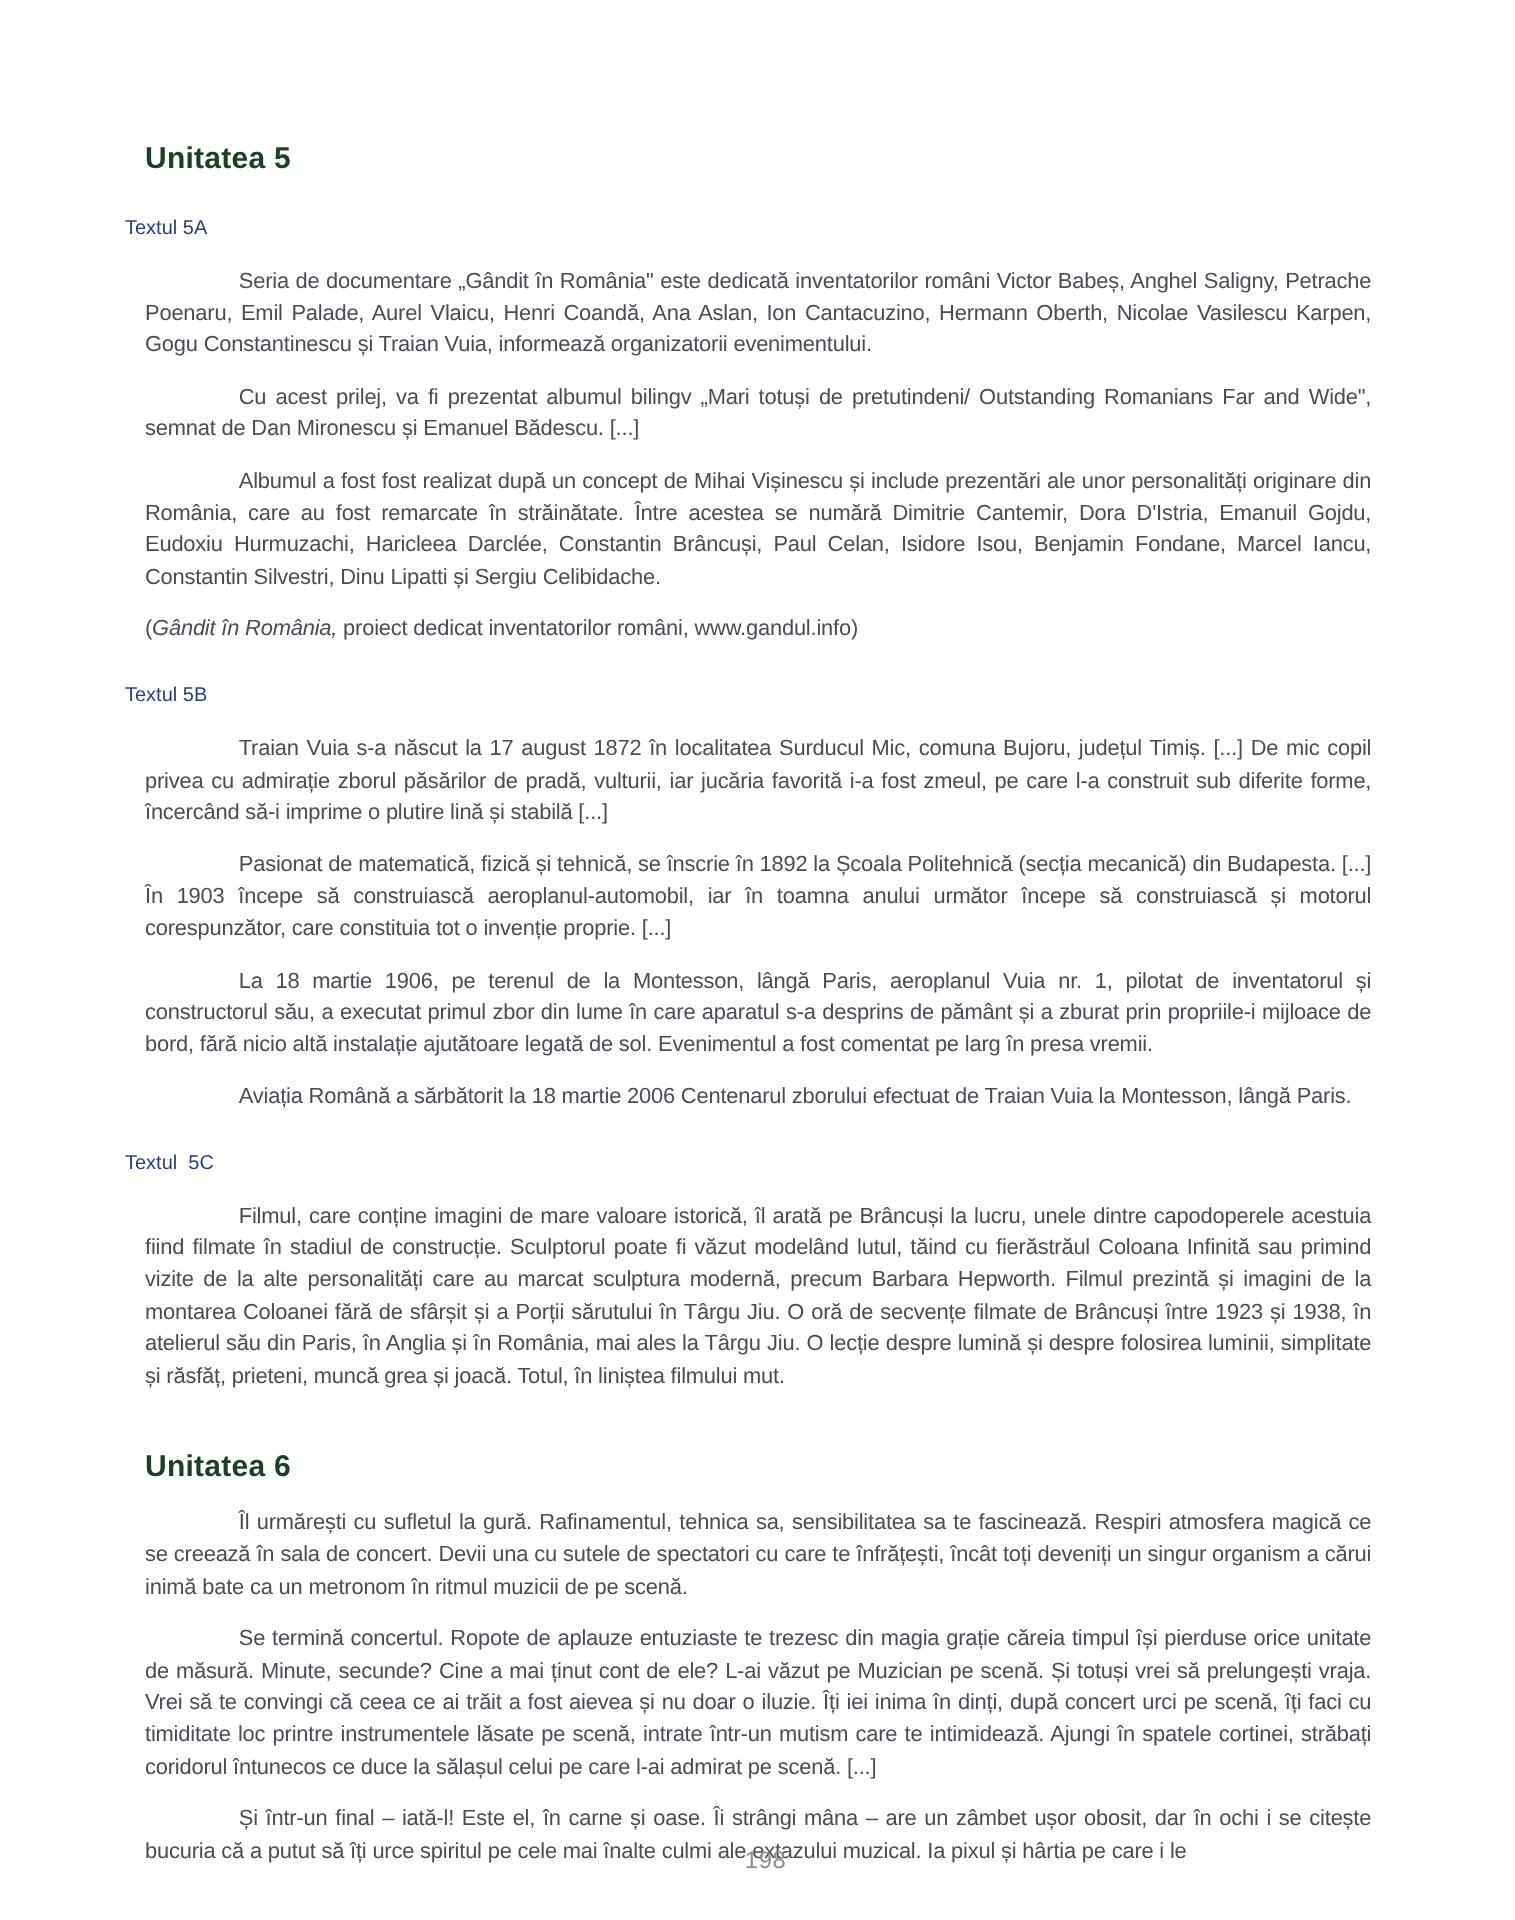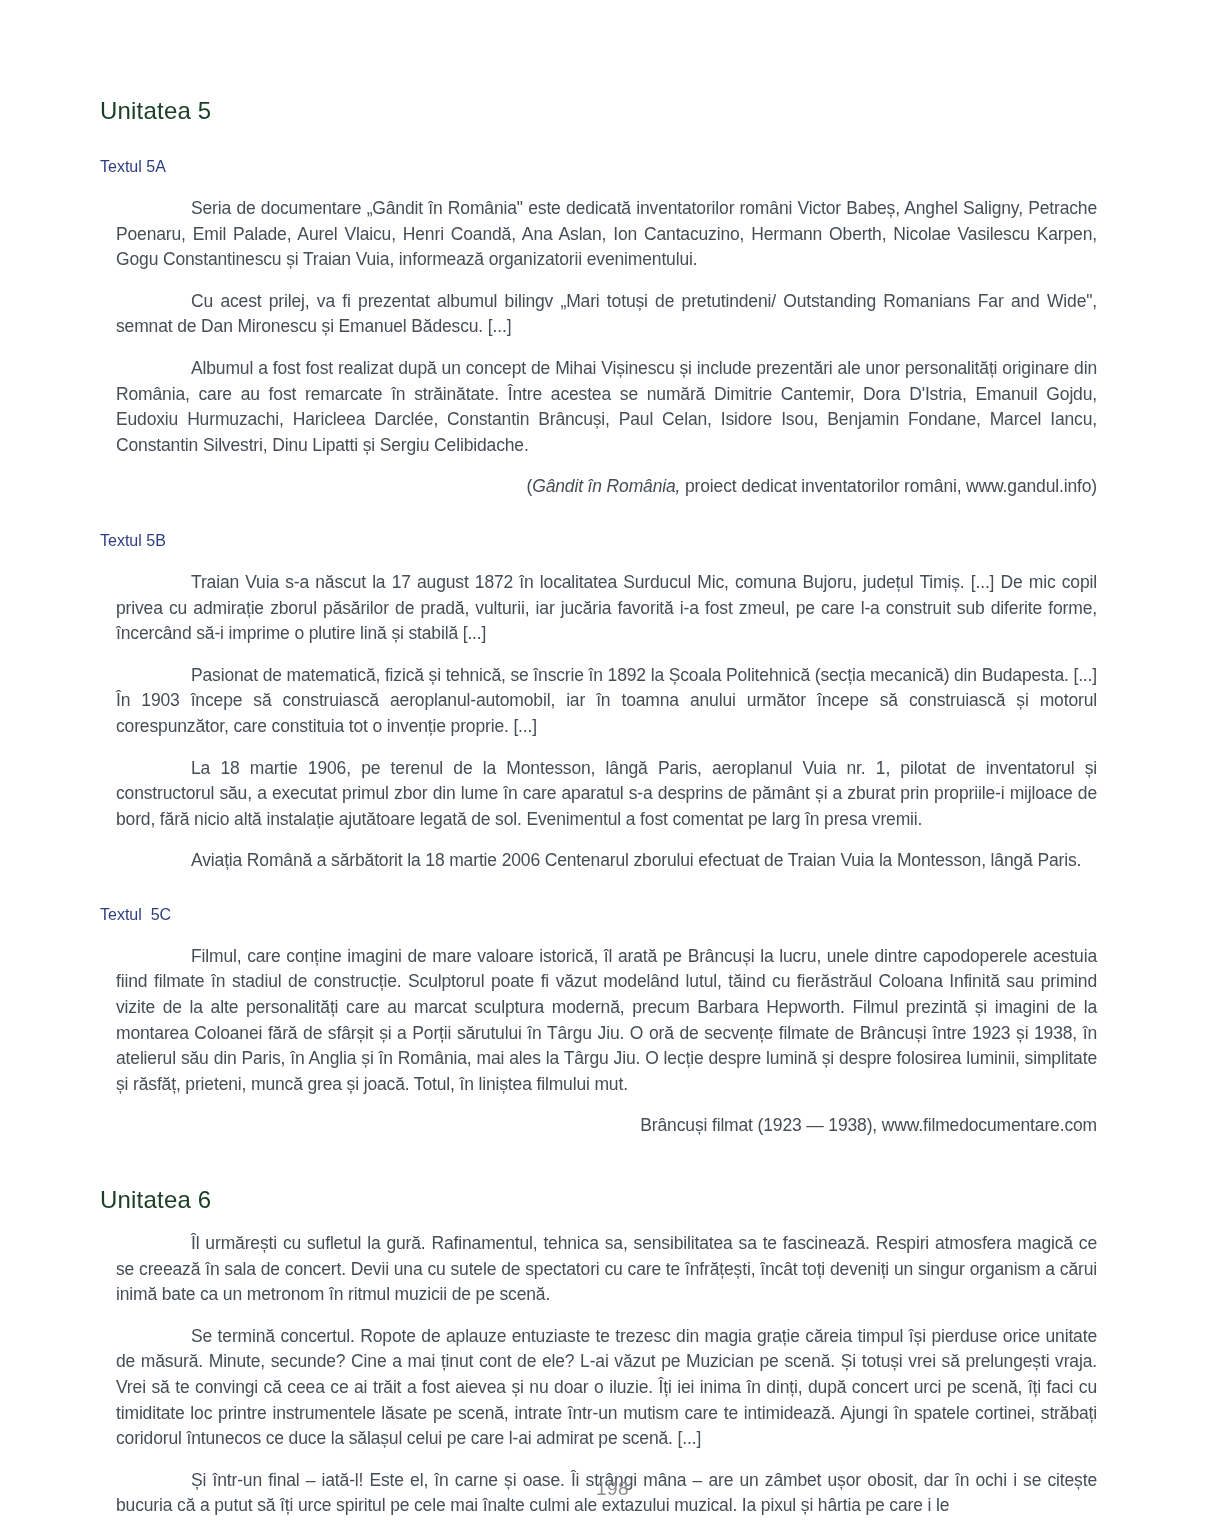--- a/index.html
+++ b/index.html
@@ -8,24 +8,24 @@
     width: 1212px;
     height: 1536px;
     box-sizing: border-box;
     background: #ffffff;
     padding: 96px 99px 0 100px;
     font-family: "Liberation Sans", sans-serif;
     color: #474d55;
     overflow: hidden;
   }
   .unit-heading {
-    margin: 0;
+    margin: 16px;
     font-size: 24px;
     line-height: 30px;
-    font-weight: 400;
+    font-weight: 700;
     color: #1c4026;
     letter-spacing: 0.2px;
   }
   .text-heading {
     margin: 27px 0 15px 0;
     font-size: 16px;
     line-height: 27px;
     font-weight: 400;
     color: #2e3d7f;
     white-space: pre-wrap;
@@ -34,21 +34,20 @@
   .body-para {
     margin: 16px;
     font-size: 17.5px;
     line-height: 25.6px;
     letter-spacing: -0.15px;
     text-align: justify;
     text-indent: 75px;
     color: #474d55;
   }
   .attr-right {
-    text-align: right;
     text-indent: 0;
   }
   em { font-style: italic; }
   .footer {
     position: absolute;
     left: 13px;
     right: 0;
     bottom: 36px;
     text-align: center;
     font-size: 19px;
@@ -70,21 +69,20 @@
   <p class="body-para attr-right"><span>(</span><em>Gândit în România,</em><span> proiect dedicat inventatorilor români, www.gandul.info)</span></p>
 
   <h2 class="text-heading">Textul 5B</h2>
   <p class="body-para">Traian Vuia s-a născut la 17 august 1872 în localitatea Surducul Mic, comuna Bujoru, județul Timiș. [...] De mic copil privea cu admirație zborul păsărilor de pradă, vulturii, iar jucăria favorită i-a fost zmeul, pe care l-a construit sub diferite forme, încercând să-i imprime o plutire lină și stabilă [...]</p>
   <p class="body-para">Pasionat de matematică, fizică și tehnică, se înscrie în 1892 la Școala Politehnică (secția mecanică) din Budapesta. [...] În 1903 începe să construiască aeroplanul-automobil, iar în toamna anului următor începe să construiască și motorul corespunzător, care constituia tot o invenție proprie. [...]</p>
   <p class="body-para">La 18 martie 1906, pe terenul de la Montesson, lângă Paris, aeroplanul Vuia nr. 1, pilotat de inventatorul și constructorul său, a executat primul zbor din lume în care aparatul s-a desprins de pământ și a zburat prin propriile-i mijloace de bord, fără nicio altă instalație ajutătoare legată de sol. Evenimentul a fost comentat pe larg în presa vremii.</p>
   <p class="body-para">Aviația Română a sărbătorit la 18 martie 2006 Centenarul zborului efectuat de Traian Vuia la Montesson, lângă Paris.</p>
 
   <h2 class="text-heading">Textul  5C</h2>
   <p class="body-para">Filmul, care conține imagini de mare valoare istorică, îl arată pe Brâncuși la lucru, unele dintre capodoperele acestuia fiind filmate în stadiul de construcție. Sculptorul poate fi văzut modelând lutul, tăind cu fierăstrăul Coloana Infinită sau primind vizite de la alte personalități care au marcat sculptura modernă, precum Barbara Hepworth. Filmul prezintă și imagini de la montarea Coloanei fără de sfârșit și a Porții sărutului în Târgu Jiu. O oră de secvențe filmate de Brâncuși între 1923 și 1938, în atelierul său din Paris, în Anglia și în România, mai ales la Târgu Jiu. O lecție despre lumină și despre folosirea luminii, simplitate și răsfăț, prieteni, muncă grea și joacă. Totul, în liniștea filmului mut.</p>
-  <p class="body-para attr-right">Brâncuși filmat (1923 — 1938), www.filmedocumentare.com</p>
 
   <h1 class="unit-heading second">Unitatea 6</h1>
 
   <p class="body-para">Îl urmărești cu sufletul la gură. Rafinamentul, tehnica sa, sensibilitatea sa te fascinează. Respiri atmosfera magică ce se creează în sala de concert. Devii una cu sutele de spectatori cu care te înfrățești, încât toți deveniți un singur organism a cărui inimă bate ca un metronom în ritmul muzicii de pe scenă.</p>
   <p class="body-para">Se termină concertul. Ropote de aplauze entuziaste te trezesc din magia grație căreia timpul își pierduse orice unitate de măsură. Minute, secunde? Cine a mai ținut cont de ele? L-ai văzut pe Muzician pe scenă. Și totuși vrei să prelungești vraja. Vrei să te convingi că ceea ce ai trăit a fost aievea și nu doar o iluzie. Îți iei inima în dinți, după concert urci pe scenă, îți faci cu timiditate loc printre instrumentele lăsate pe scenă, intrate într-un mutism care te intimidează. Ajungi în spatele cortinei, străbați coridorul întunecos ce duce la sălașul celui pe care l-ai admirat pe scenă. [...]</p>
   <p class="body-para">Și într-un final – iată-l! Este el, în carne și oase. Îi strângi mâna – are un zâmbet ușor obosit, dar în ochi i se citește bucuria că a putut să îți urce spiritul pe cele mai înalte culmi ale extazului muzical. Ia pixul și hârtia pe care i le</p>
 
   <div class="footer">198</div>
 
 </div>

